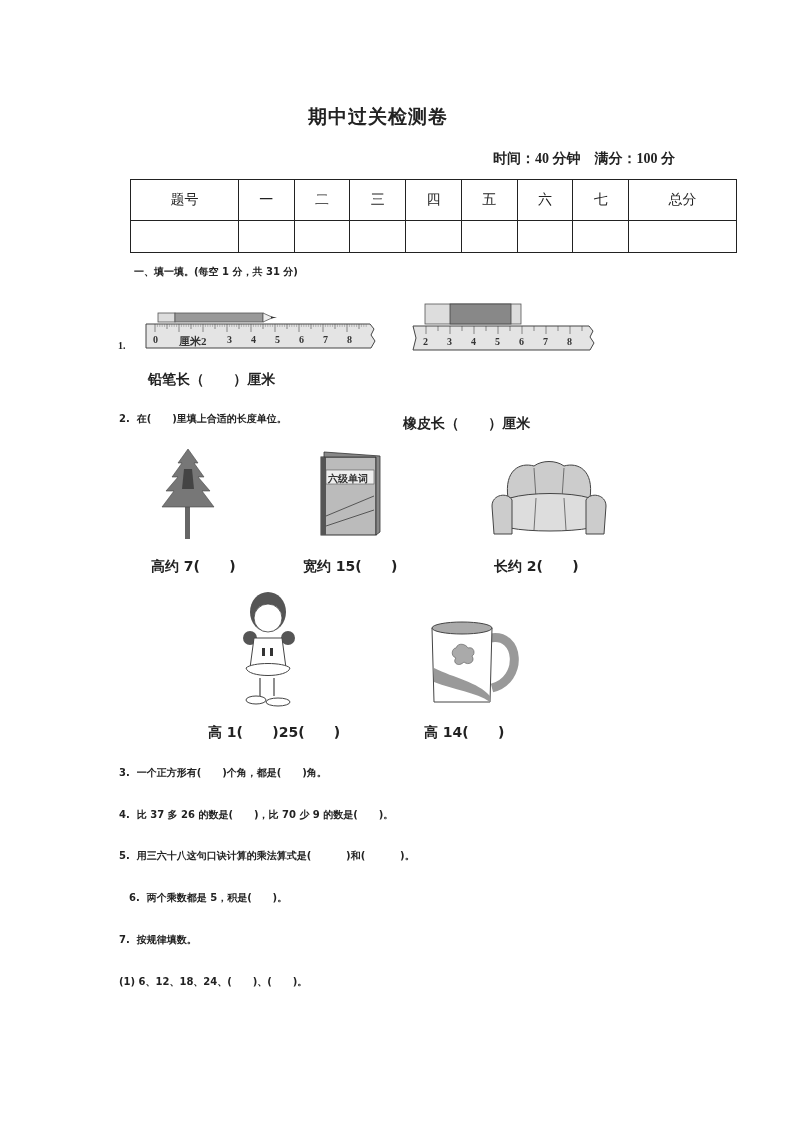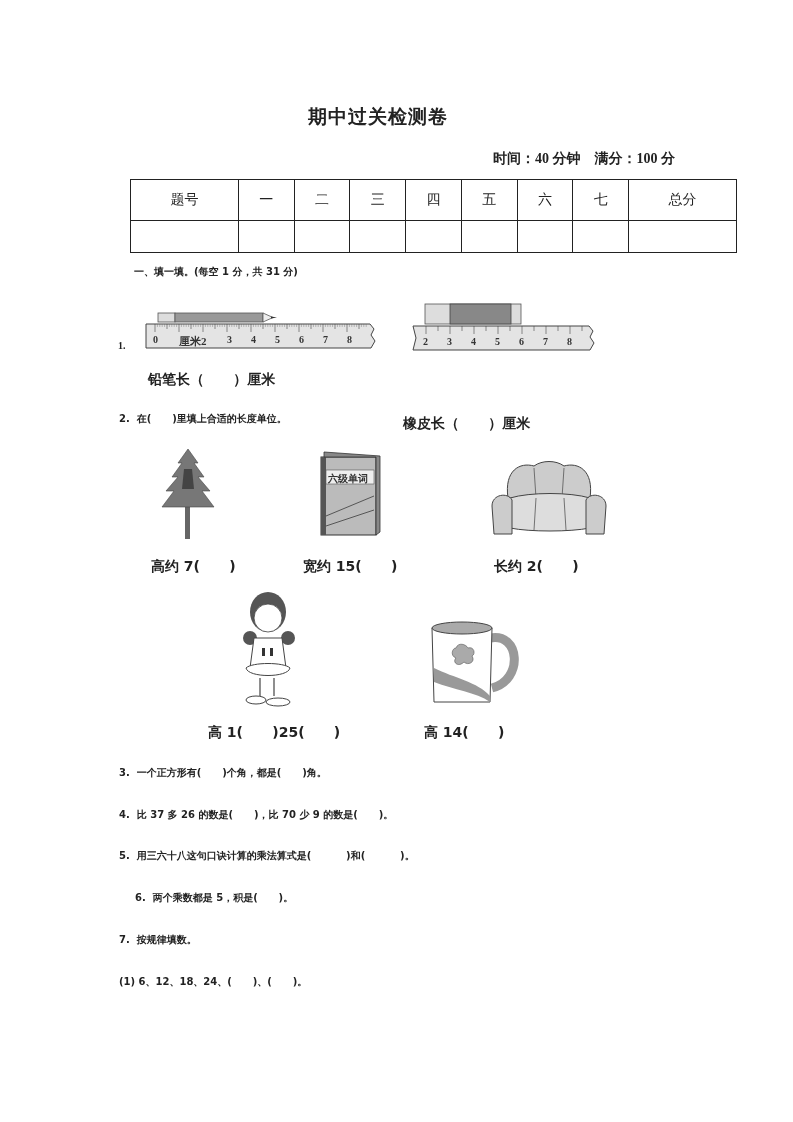--- a/index.html
+++ b/index.html
@@ -196,15 +196,15 @@
   <path d="M6,50 C26,60 50,64 62,78 L62,84 C48,74 26,72 6,64 Z" fill="#999"></path>
   <path d="M28,30 C30,24 38,26 40,30 C46,28 48,36 44,38 C48,44 40,48 36,44 C30,50 24,44 28,40 C22,38 24,30 28,30 Z" fill="#aaa" stroke="#555" stroke-width="0.6"></path>
 </svg>
 
 <div class="abs cap" style="top:724px;left:208px;">高 1(      )25(      )</div>
 <div class="abs cap" style="top:724px;left:424px;">高 14(      )</div>
 
 <div class="abs line" style="top:766px;left:119px;">3.  一个正方形有(      )个角，都是(      )角。</div>
 <div class="abs line" style="top:808px;left:119px;">4.  比 37 多 26 的数是(      )，比 70 少 9 的数是(      )。</div>
 <div class="abs line" style="top:849px;left:119px;">5.  用三六十八这句口诀计算的乘法算式是(          )和(          )。</div>
-<div class="abs line" style="top:891px;left:135px;">6.  两个乘数都是 5，积是(      )。</div>
+<div class="abs line" style="top:891px;left:129px;">6.  两个乘数都是 5，积是(      )。</div>
 <div class="abs line" style="top:933px;left:119px;">7.  按规律填数。</div>
 <div class="abs line" style="top:975px;left:119px;text-align:right;">(1) 6、12、18、24、(      )、(      )。</div>
 
 </body></html>

